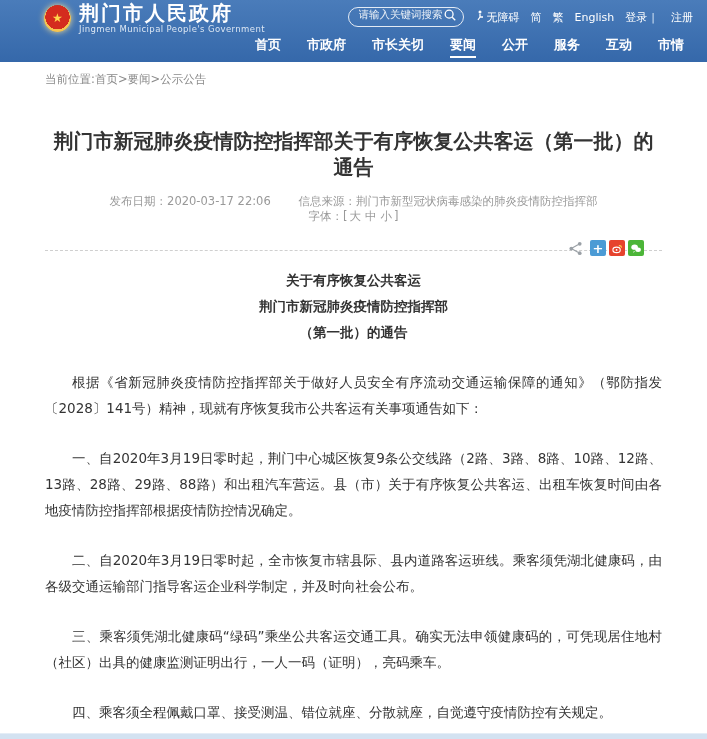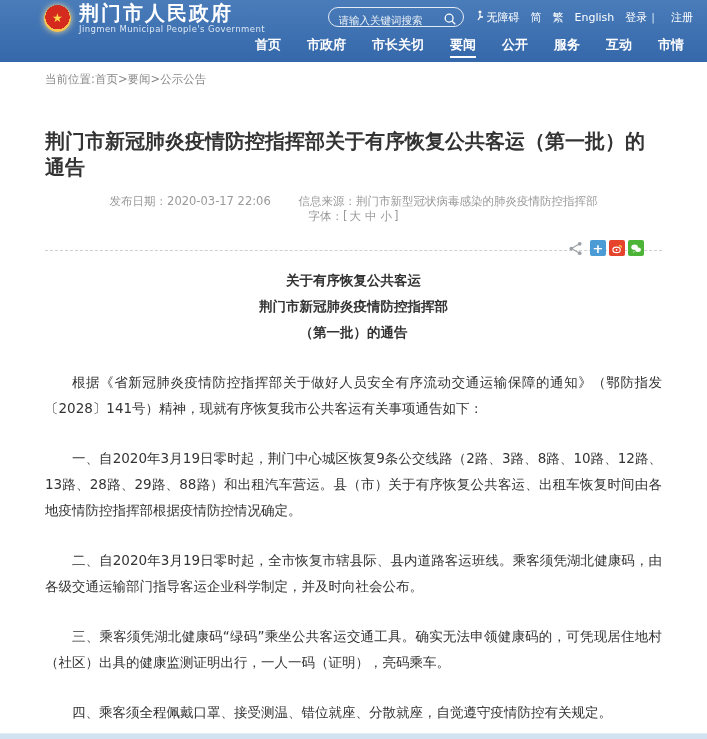--- a/index.html
+++ b/index.html
@@ -11,41 +11,41 @@
   .brand { position:absolute; left:44px; top:2px; display:flex; align-items:center; }
   .emblem { width:27px; height:27px; border-radius:50%;
     background:radial-gradient(circle at 50% 45%, #d42b1e 0 60%, #f5c451 61% 78%, #e8a93a 79% 100%);
     box-shadow:0 0 6px rgba(255,230,150,.9); display:flex; align-items:center; justify-content:center;
     color:#ffd84d; font-size:12px; line-height:1; }
   .brand-text { margin-left:8px; }
   .site-title { font-size:20px; font-weight:bold; letter-spacing:2px; line-height:22px; }
   .site-subtitle { font-size:8.5px; color:#dbe6f3; letter-spacing:.4px; }
 
   .header-utils { position:absolute; right:14px; top:7px; display:flex; align-items:center; font-size:11px; }
-  .search-pill { display:flex; align-items:flex-end; border:1px solid rgba(255,255,255,.85); border-radius:11px;
-    height:20px; padding:0 6px 0 10px; width:136px; }
+  .search-pill { display:flex; align-items:flex-start; border:1px solid rgba(255,255,255,.85); border-radius:11px;
+    height:20px; padding:0 6px 0 10px; width:116px; }
   .search-pill input { flex:1; background:transparent; border:none; outline:none; color:#fff; font-size:10.5px; width:80px; }
   .search-pill input::placeholder { color:rgba(255,255,255,.9); }
   .mag { width:14px; height:14px; cursor:pointer; }
   .util-link { margin-left:11px; color:#fff; cursor:pointer; white-space:nowrap; }
   .util-sep { margin:0 4px; color:#cfe0f2; }
   .access-icon { font-size:11px; margin-right:2px; }
 
   .main-nav { position:absolute; right:10px; bottom:0; display:flex; height:32px; align-items:center; }
   .nav-item { color:#fff; font-size:13px; font-weight:bold; padding:0 13px; height:32px; line-height:30px;
     cursor:pointer; position:relative; white-space:nowrap; }
   .nav-item.active::after { content:""; position:absolute; left:13px; right:13px; bottom:4px; height:2px; background:#fff; }
 
   
   .breadcrumb { padding:10px 0 0 45px; font-size:11.5px; color:#8a8a8a; }
   .breadcrumb a { color:#8a8a8a; text-decoration:none; cursor:pointer; }
 
   
   .content { margin:0 45px; }
-  .article-title { margin-top:41px; text-align:left; font-size:20px; font-weight:bold; color:#333; line-height:26px; }
+  .article-title { margin-top:41px; text-align:center; font-size:20px; font-weight:bold; color:#333; line-height:26px; }
   .article-meta { margin-top:14px; text-align:center; font-size:11.5px; color:#999; }
   .article-meta .chunk { margin:0 12px; white-space:nowrap; }
   .font-size-btn { cursor:pointer; color:#999; margin:0 2px; }
 
   .divider-row { position:relative; margin-top:26px; border-bottom:1px dashed #cfcfcf; height:1px; }
   .share-bar { position:absolute; right:18px; top:-10px; display:flex; align-items:center; background:transparent; }
   .share-glyph { width:15px; height:15px; margin-right:4px; cursor:pointer; }
   .share-btn { width:16px; height:16px; margin-left:3px; border-radius:2px; display:flex; align-items:center;
     justify-content:center; color:#fff; font-size:13px; font-weight:bold; line-height:1; cursor:pointer; }
 

